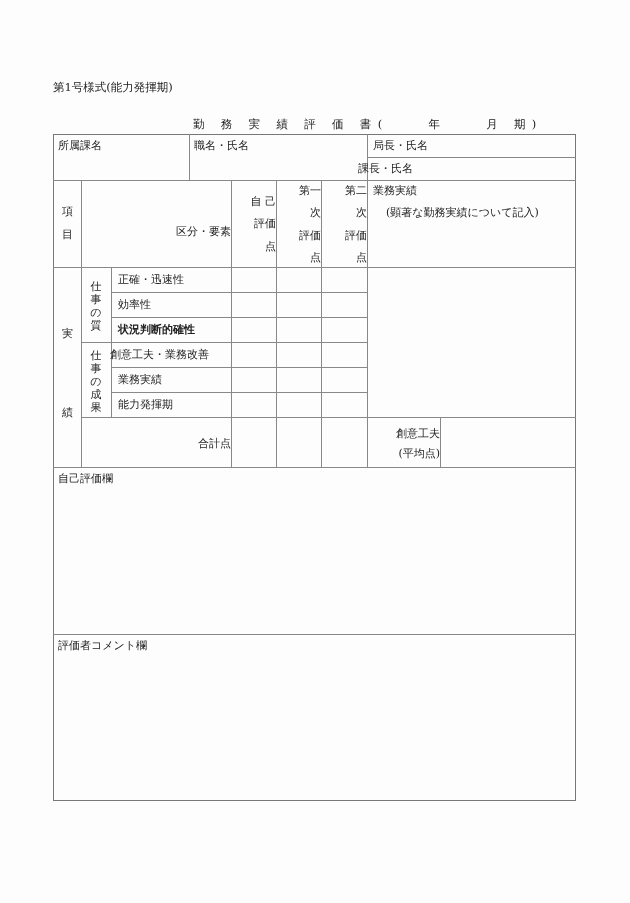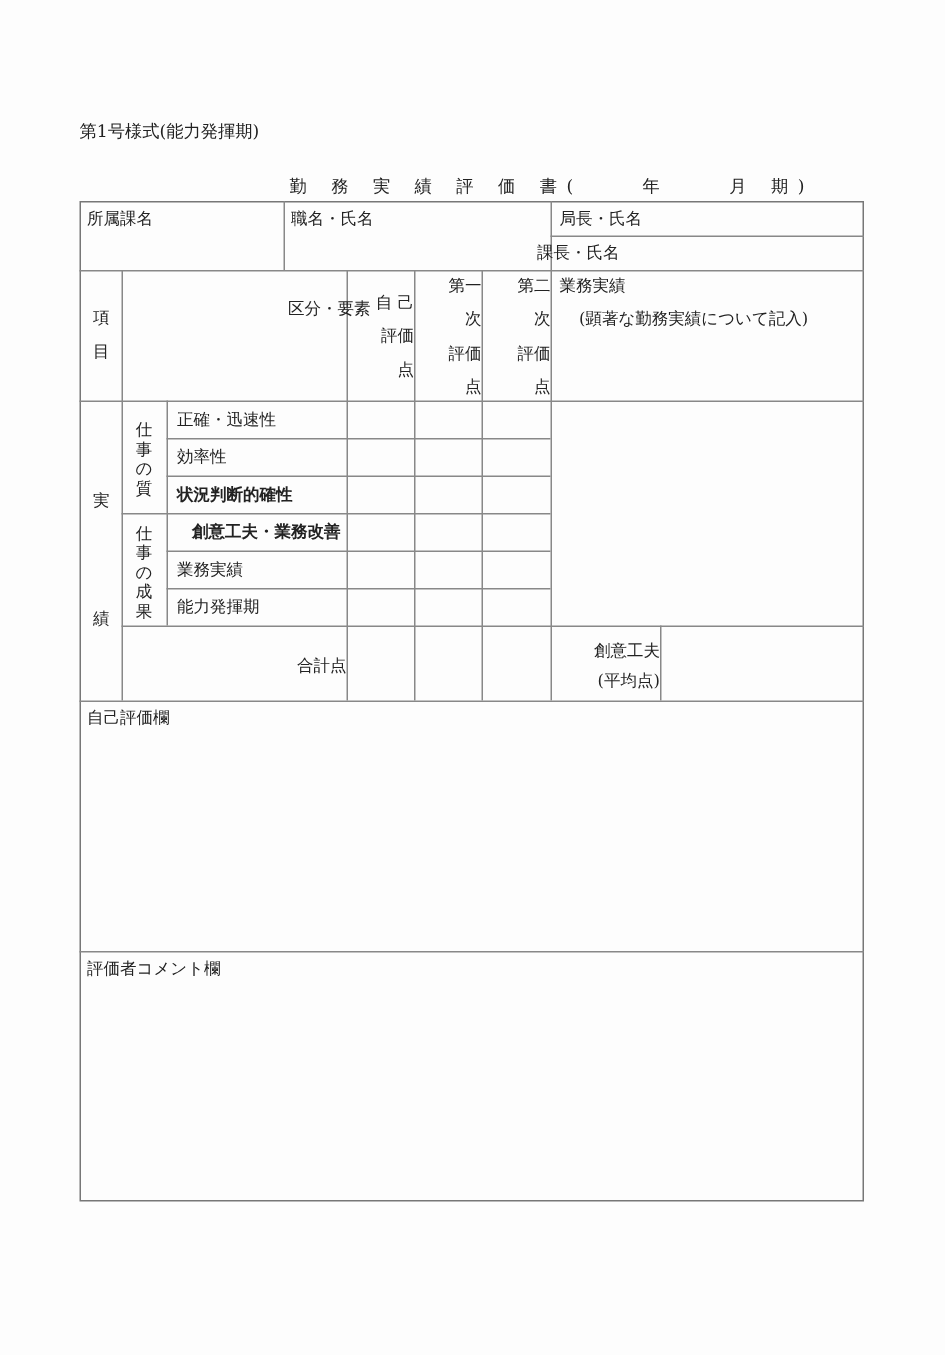--- a/index.html
+++ b/index.html
@@ -47,21 +47,21 @@
 <div class="t" style="left:58px;top:140px;">所属課名</div>
 <div class="t" style="left:194px;top:140px;">職名・氏名</div>
 <div class="t" style="left:373px;top:140px;">局長・氏名</div>
 <div class="t" style="left:358px;top:163px;">課長・氏名</div>
 
 <div class="abs" style="left:54px;top:152px;width:134px;height:27px;"></div>
 <div class="abs" style="left:190px;top:152px;width:176px;height:27px;"></div>
 
 <div class="t" style="left:62px;top:206px;">項</div>
 <div class="t" style="left:62px;top:229px;">目</div>
-<div class="t c" style="left:81px;width:150px;top:200px;padding-left:16px;">区分・要素</div>
+<div class="t c" style="left:81px;width:150px;top:226px;">区分・要素</div>
 
 <div class="t c" style="left:231px;width:45px;top:196px;">自 己</div>
 <div class="t c" style="left:231px;width:45px;top:218px;">評価</div>
 <div class="t c" style="left:231px;width:45px;top:241px;">点</div>
 
 <div class="t c" style="left:276px;width:45px;top:185px;">第一</div>
 <div class="t c" style="left:276px;width:45px;top:207px;">次</div>
 <div class="t c" style="left:276px;width:45px;top:230px;">評価</div>
 <div class="t c" style="left:276px;width:45px;top:252px;">点</div>
 
@@ -87,21 +87,21 @@
   <div>仕</div>
   <div>事</div>
   <div>の</div>
   <div>成</div>
   <div>果</div>
 </div>
 
 <div class="t" style="left:118px;top:274px;">正確・迅速性</div>
 <div class="t" style="left:118px;top:299px;">効率性</div>
 <div class="t" style="left:118px;top:324px;font-weight:bold;">状況判断的確性</div>
-<div class="t" style="left:128px;top:349px;font-weight:bold;">創意工夫・業務改善</div>
+<div class="t" style="left:110px;top:349px;">創意工夫・業務改善</div>
 <div class="t" style="left:118px;top:374px;">業務実績</div>
 <div class="t" style="left:118px;top:399px;">能力発揮期</div>
 
 <div class="abs" style="left:232px;top:268px;width:44px;height:149px;"></div>
 <div class="abs" style="left:277px;top:268px;width:44px;height:149px;"></div>
 <div class="abs" style="left:322px;top:268px;width:45px;height:149px;"></div>
 <div class="abs" style="left:368px;top:268px;width:208px;height:149px;"></div>
 
 <div class="t c" style="left:81px;width:150px;top:438px;">合計点</div>
 <div class="abs" style="left:232px;top:418px;width:134px;height:49px;"></div>

